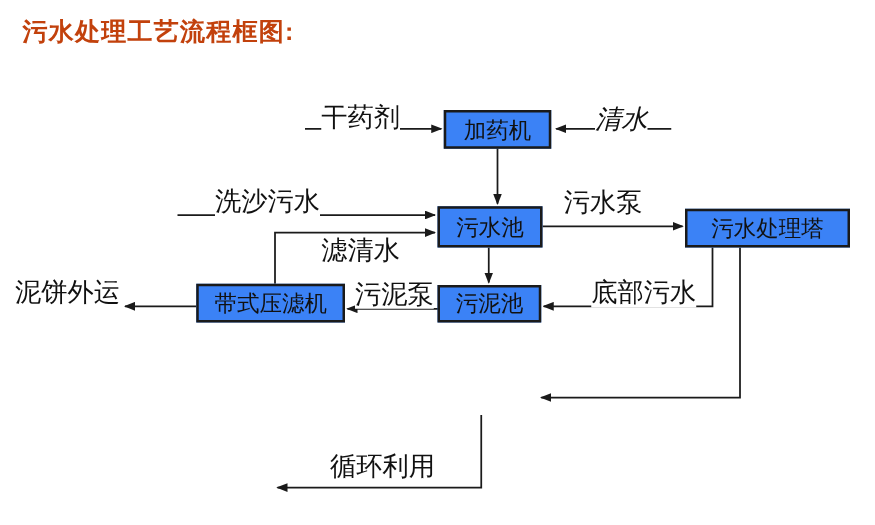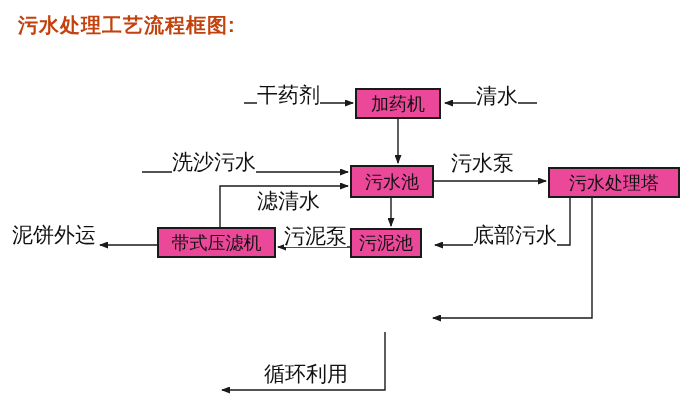--- a/index.html
+++ b/index.html
@@ -7,21 +7,21 @@
     position:relative;width:700px;height:420px;background:#ffffff;overflow:hidden;
     font-family:"Liberation Sans",sans-serif;color:#111111;
   }
   .title{
     position:absolute;left:18px;top:12px;margin:0;
     font-size:20px;font-weight:bold;letter-spacing:1px;color:#c2410c;
   }
   .edges{position:absolute;left:0;top:0;width:700px;height:420px;}
   .edge{fill:none;stroke:#1a1a1a;stroke-width:1.4;}
   .node{
-    position:absolute;border:2px solid #1a1a1a;background:#ec4899;
+    position:absolute;border:2px solid #1a1a1a;background:#3b82f6;
     display:flex;align-items:center;justify-content:center;
     font-size:18px;line-height:1;white-space:nowrap;box-sizing:border-box;
   }
   .flabel{
     position:absolute;font-size:21px;line-height:1.1;white-space:nowrap;background:#ffffff;
   }
 </style>
 </head>
 <body>
 
@@ -45,25 +45,25 @@
     <path class="edge" d="M570,198 V245 H435" marker-end="url(#arw)"></path>
     <path class="edge" d="M351,247 H278" marker-end="url(#arw)"></path>
     <path class="edge" d="M157,245 H100" marker-end="url(#arw)"></path>
     <path class="edge" d="M592,198 V318 H433" marker-end="url(#arw)"></path>
     <path class="edge" d="M385,332 V390 H222" marker-end="url(#arw)"></path>
   </svg>
 
   <div class="node" style="left:355px;top:88px;width:86px;height:31px;">加药机</div>
   <div class="node" style="left:548px;top:167px;width:132px;height:31px;">污水处理塔</div>
   <div class="node" style="left:350px;top:165px;width:84px;height:33px;">污水池</div>
-  <div class="node" style="left:350px;top:228px;width:72px;height:30px;">污泥池</div>
+  <div class="node" style="left:350px;top:228px;width:83px;height:30px;">污泥池</div>
   <div class="node" style="left:157px;top:227px;width:119px;height:31px;">带式压滤机</div>
 
   <div class="flabel" style="left:257px;top:83px;">干药剂</div>
-  <div class="flabel" style="left:476px;top:84px;">清水</div>
+  <div class="flabel" style="left:476px;top:84px;font-style:italic;">清水</div>
   <div class="flabel" style="left:172px;top:150px;">洗沙污水</div>
   <div class="flabel" style="left:451px;top:151px;">污水泵</div>
   <div class="flabel" style="left:257px;top:189px;">滤清水</div>
   <div class="flabel" style="left:473px;top:223px;">底部污水</div>
   <div class="flabel" style="left:284px;top:224px;">污泥泵</div>
   <div class="flabel" style="left:12px;top:223px;">泥饼外运</div>
   <div class="flabel" style="left:264px;top:362px;">循环利用</div>
 
 </div>
 

